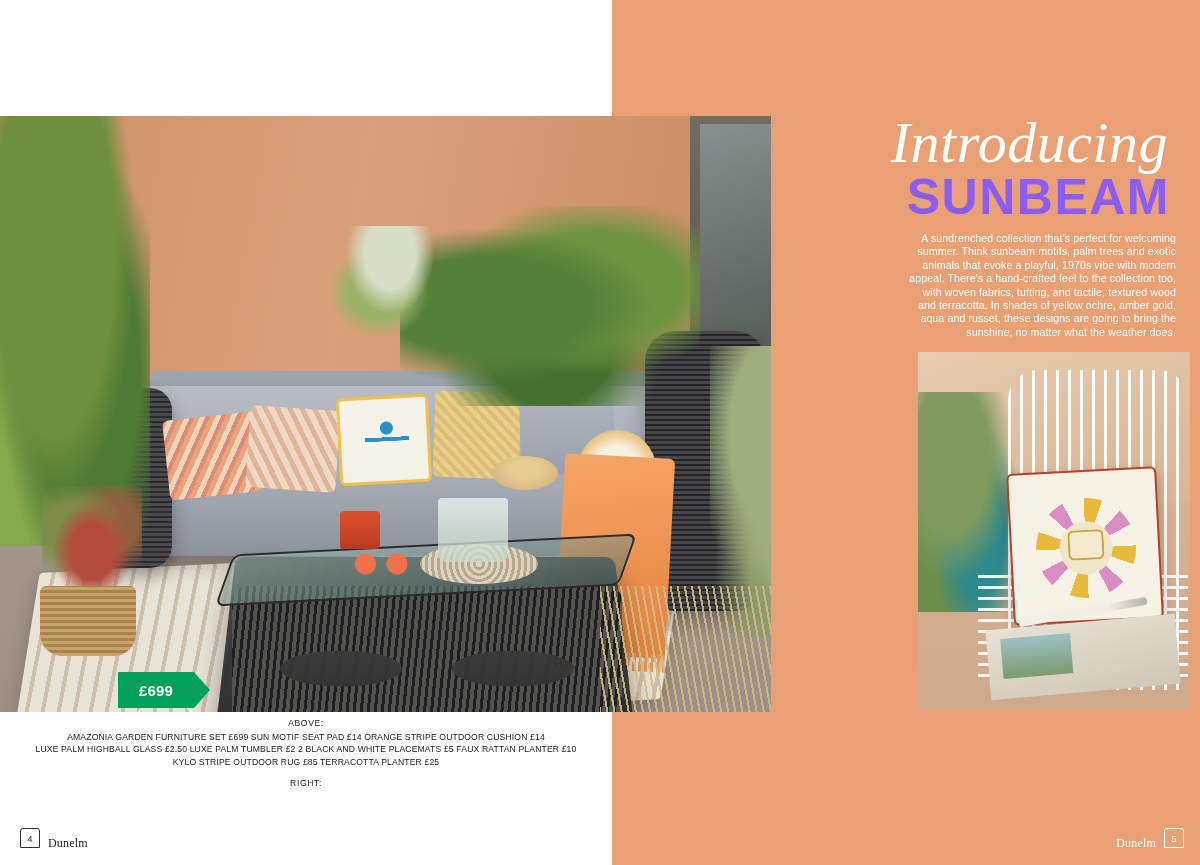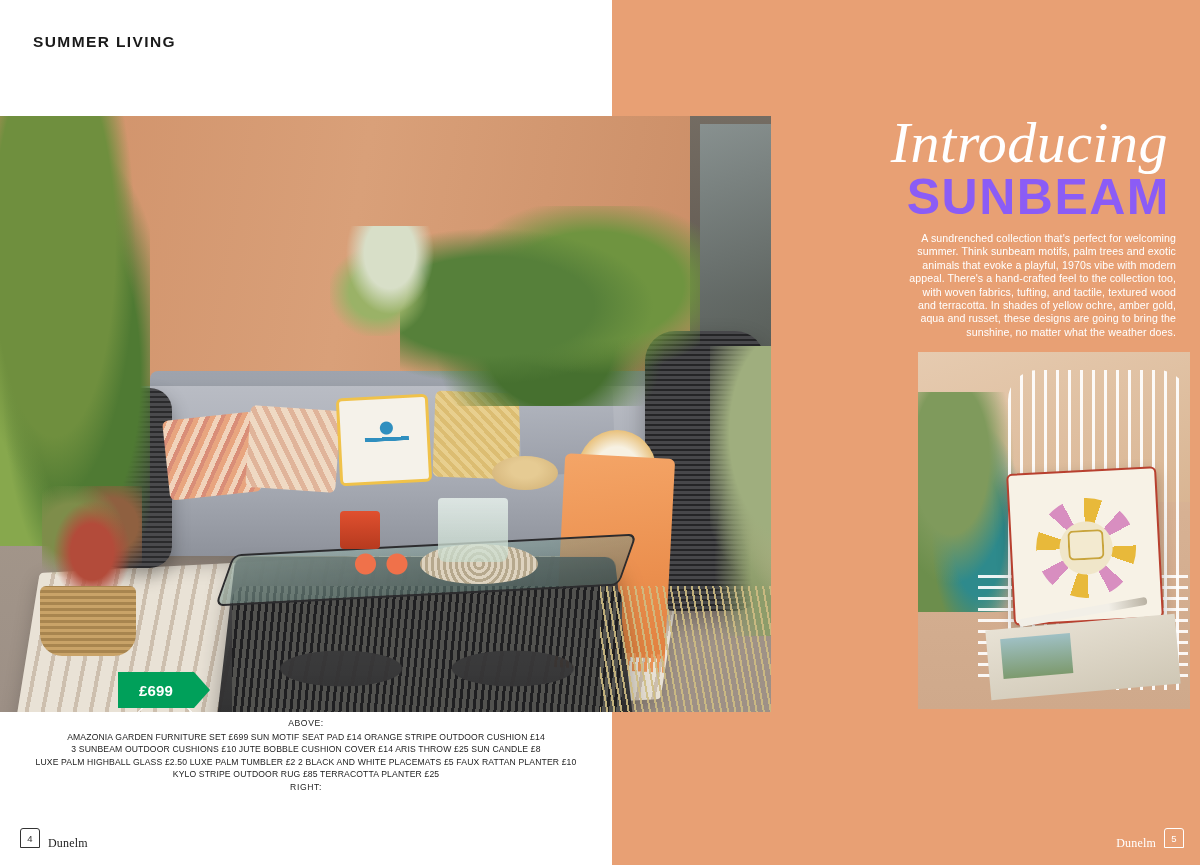--- a/index.html
+++ b/index.html
@@ -343,21 +343,21 @@
     position:absolute; left: 0; top: 718px; width: 612px;
     text-align: center;
     color: #222;
   }
   .captions .cap-head {
     font-size: 8.6px; letter-spacing: .6px; font-weight: normal; margin-bottom: 3px;
   }
   .captions .cap-line {
     font-size: 8.6px; line-height: 12.4px; letter-spacing: .15px;
   }
-  .captions .cap-head2 { margin-top: 1px; }
+  .captions .cap-head2 { margin-top: 10px; }
 
   
   .footer-left {
     position:absolute; left: 20px; bottom: 14px;
     display:flex; align-items:center; gap: 8px;
   }
   .pagebox {
     width: 20px; height: 20px;
     border: 1px solid #333;
     border-top-left-radius: 3px; border-top-right-radius: 3px;
@@ -381,23 +381,20 @@
   .footer-right .brand { color:#ffffff; }
   .pagebox.light { border-color:#ffffff; color:#ffffff; }
 </style>
 </head>
 <body>
 
 <div class="page">
 
   <div class="right-panel"></div>
 
-  <div class="left-header">
-    <div class="kicker">SUMMER LIVING</div>
-  </div>
 
   <div class="hero">
     <div class="wall"></div>
     <div class="wall-right"></div>
     <div class="wall-right-glass"></div>
     <div class="patio"></div>
     <div class="rug"></div>
 
     <div class="sofa-back"></div>
     <div class="sofa-base"></div>
@@ -452,21 +449,20 @@
     </div>
     <div class="sp-book">
       <div class="sp-book-img"></div>
     </div>
     <div class="sp-pen"></div>
   </div>
 
   <div class="captions">
     <div class="cap-head">ABOVE:</div>
     <div class="cap-line">AMAZONIA GARDEN FURNITURE SET £699  SUN MOTIF SEAT PAD £14  ORANGE STRIPE OUTDOOR CUSHION £14</div>
-    <div class="cap-line">3 SUNBEAM OUTDOOR CUSHIONS £10  JUTE BOBBLE CUSHION COVER £14  ARIS THROW £25  SUN CANDLE £8</div>
     <div class="cap-line">LUXE PALM HIGHBALL GLASS £2.50  LUXE PALM TUMBLER £2  2 BLACK AND WHITE PLACEMATS £5  FAUX RATTAN PLANTER £10</div>
     <div class="cap-line">KYLO STRIPE OUTDOOR RUG £85  TERRACOTTA PLANTER £25</div>
     <div class="cap-head cap-head2">RIGHT:</div>
   </div>
 
   <div class="footer-left">
     <div class="pagebox">4</div>
     <div class="brand">Dunelm</div>
   </div>
   <div class="footer-right">

